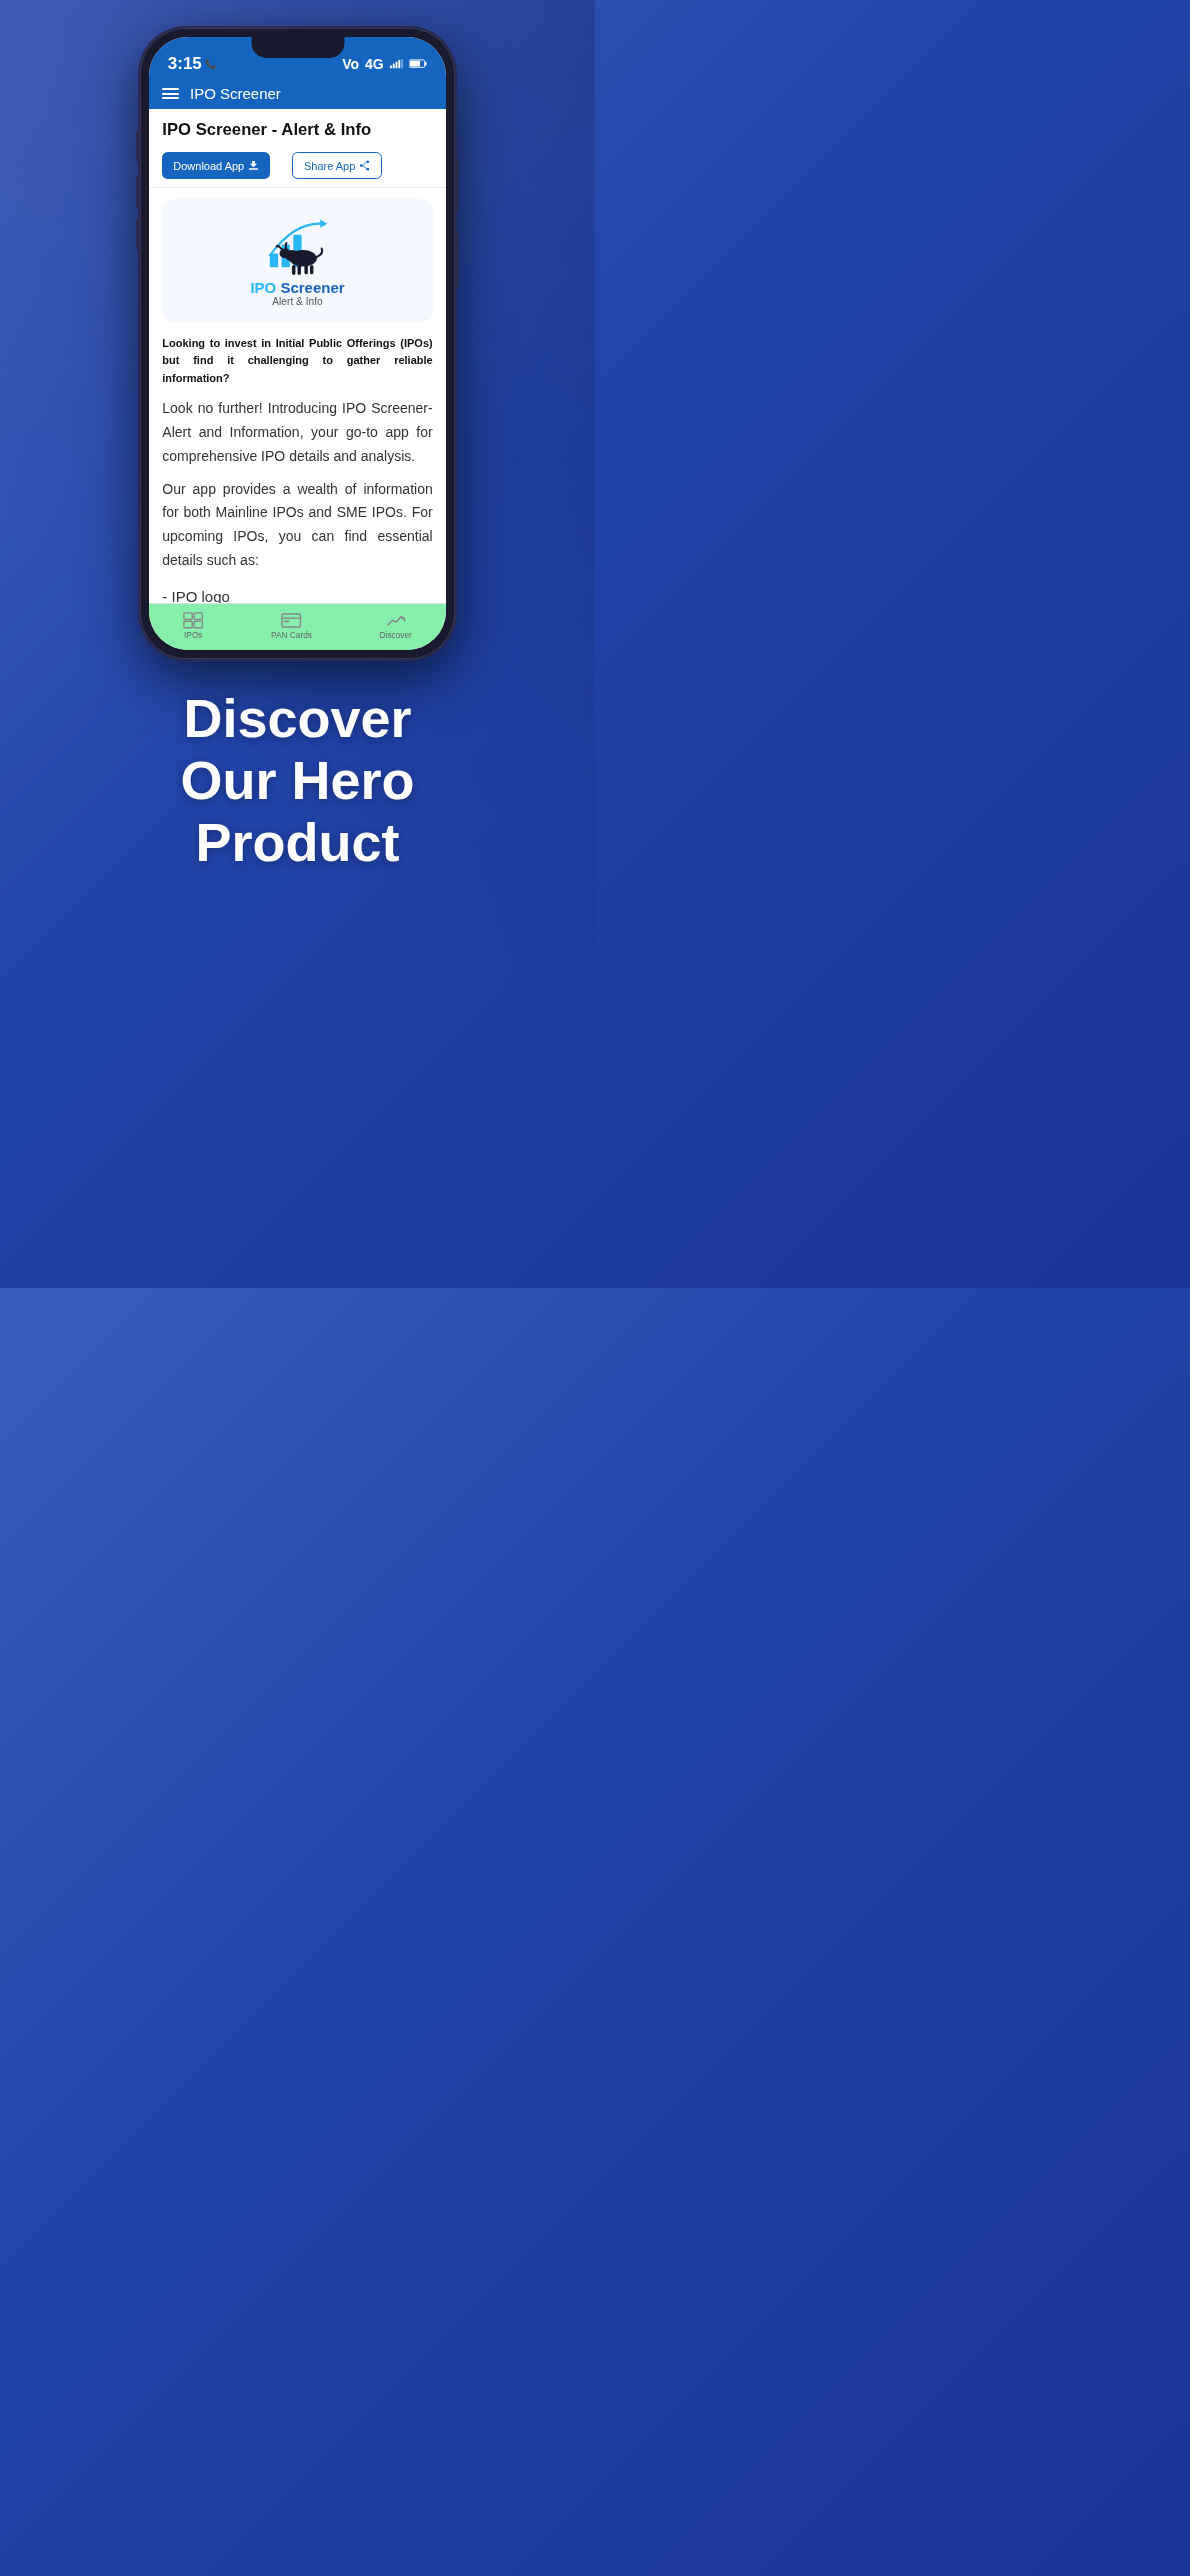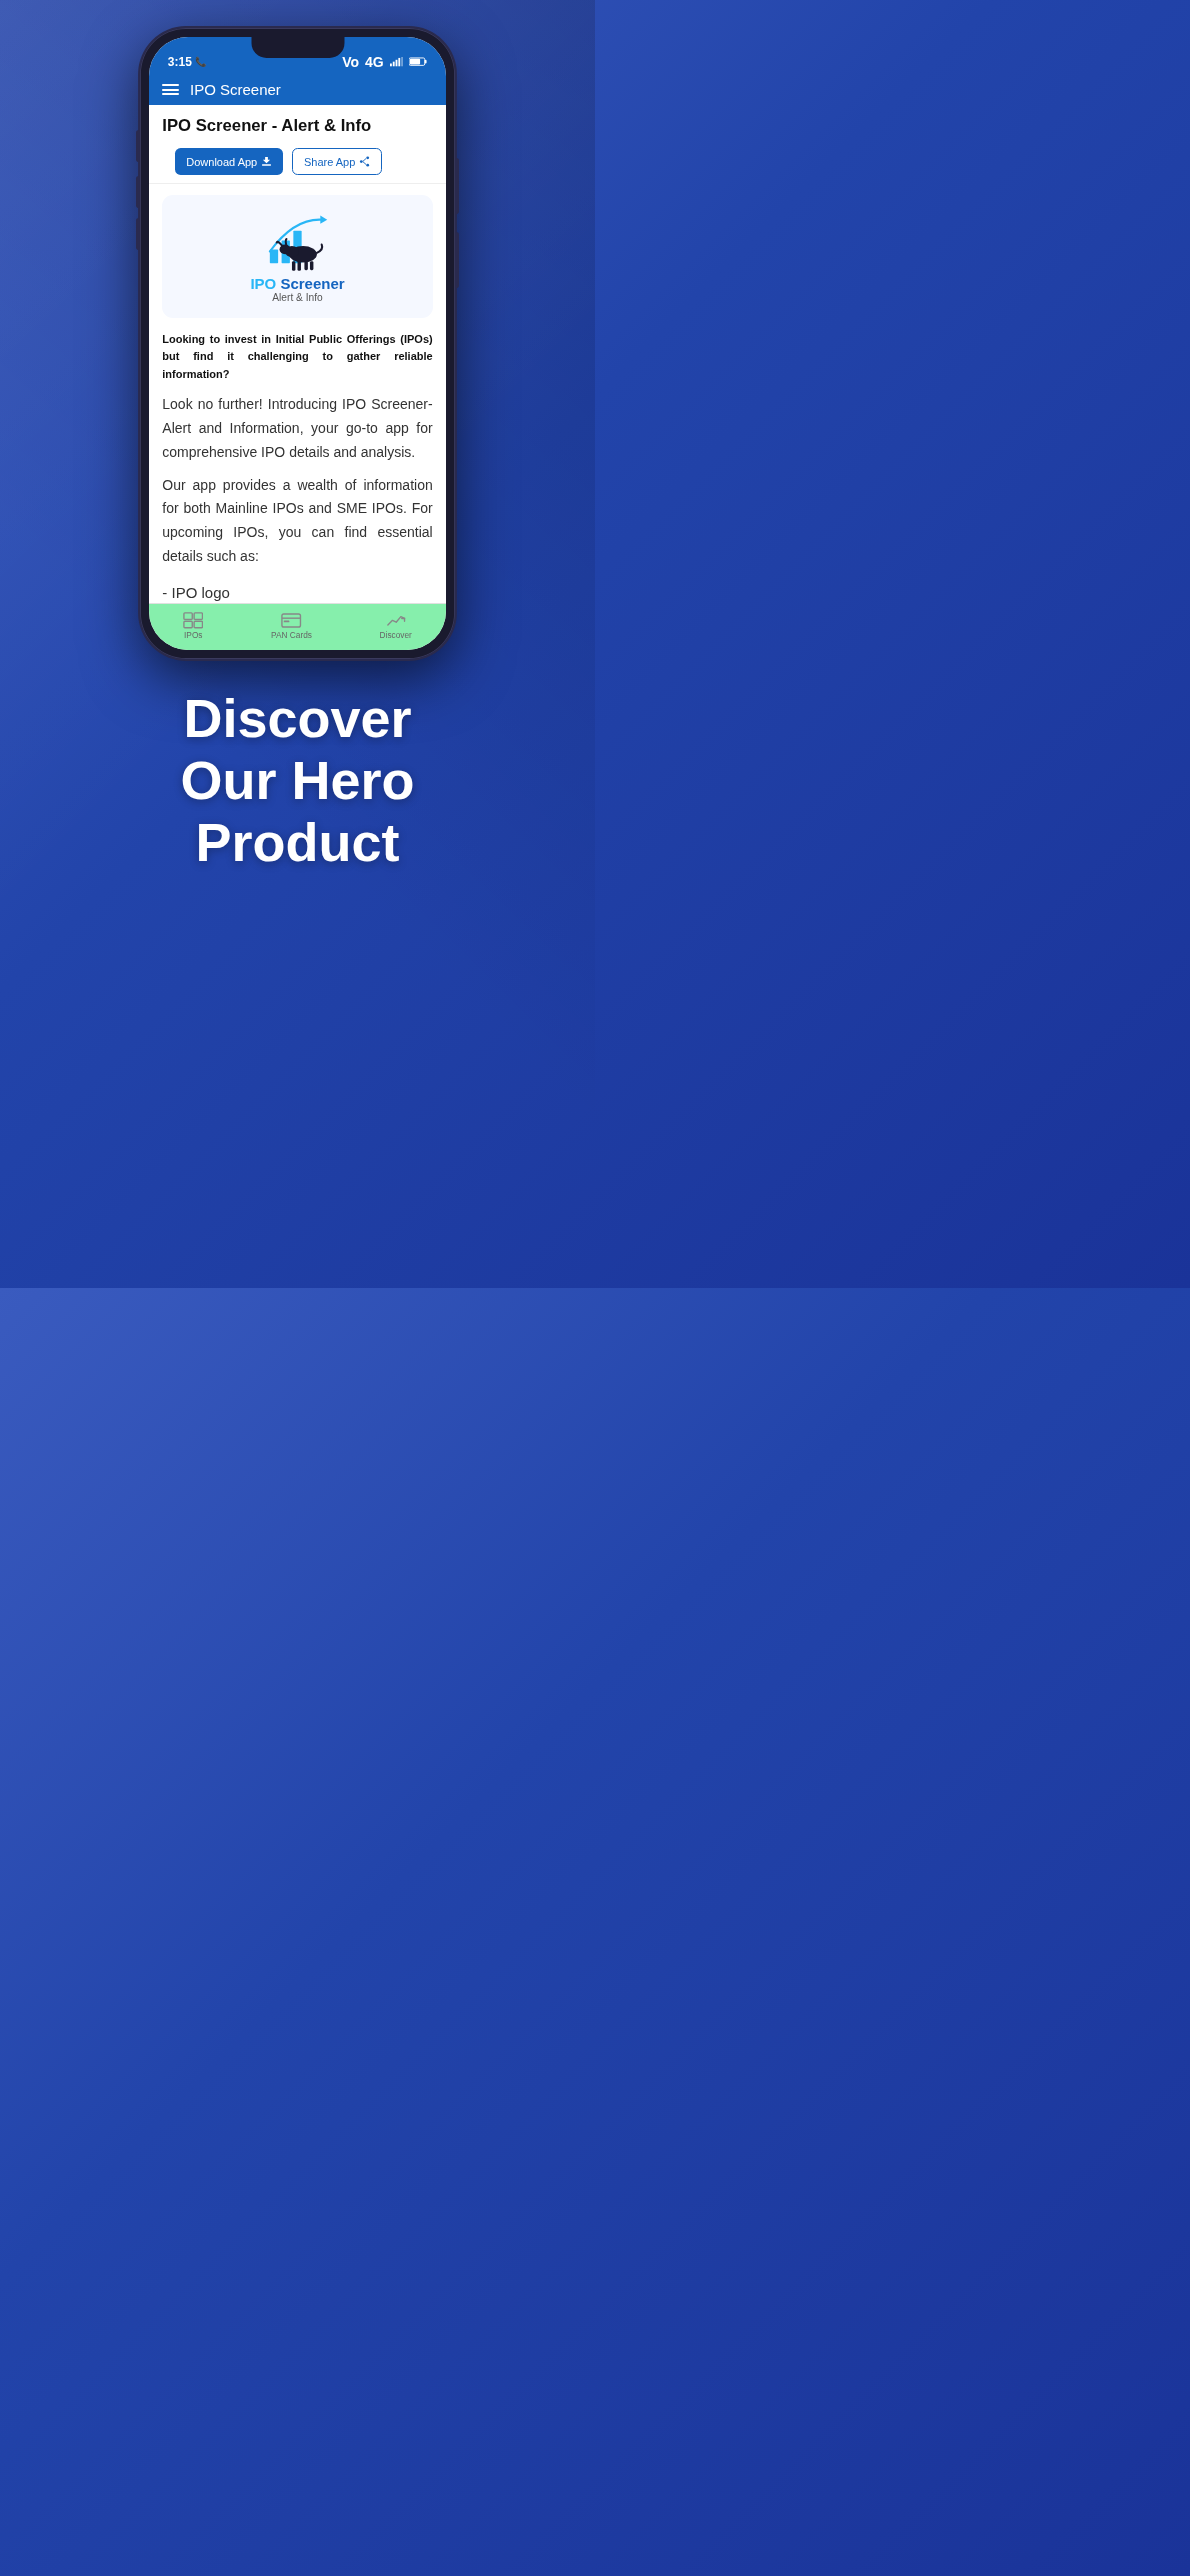--- a/index.html
+++ b/index.html
@@ -172,22 +172,21 @@
 
     .page-title {
       font-size: 16.7px;
       font-weight: 700;
       color: #111;
       margin-bottom: 12px;
     }
 
     .action-buttons {
       display: flex;
-      gap: 9px;
-      margin-left: 13px;
+      gap: 22px;
     }
 
     .btn-download {
       background: #1565c0;
       color: white;
       border: none;
       padding: 6.5px 11px;
       border-radius: 5.6px;
       font-size: 11px;
       font-weight: 500;
@@ -328,21 +327,21 @@
 </head>
 <body>
 
 <div class="phone-wrapper">
   <div class="phone-frame">
     <div class="notch"></div>
     <div class="phone-screen">
 
       <div class="status-bar" style="padding-top: 16.7px;">
         <div class="status-bar-left">
-          <span style="font-size:12px;font-weight:700;">3:15</span>
+          <span style="font-size:17px;font-weight:700;">3:15</span>
           <span style="font-size:9.3px;">📞</span>
         </div>
         <div class="status-bar-right">
           <span>Vo</span>
           <span>4G</span>
           <svg width="13" height="9.3" viewBox="0 0 14 10">
             <rect x="0" y="7" width="2" height="3" fill="white"></rect>
             <rect x="3" y="5" width="2" height="5" fill="white"></rect>
             <rect x="6" y="3" width="2" height="7" fill="white"></rect>
             <rect x="9" y="1" width="2" height="9" fill="white"></rect>

